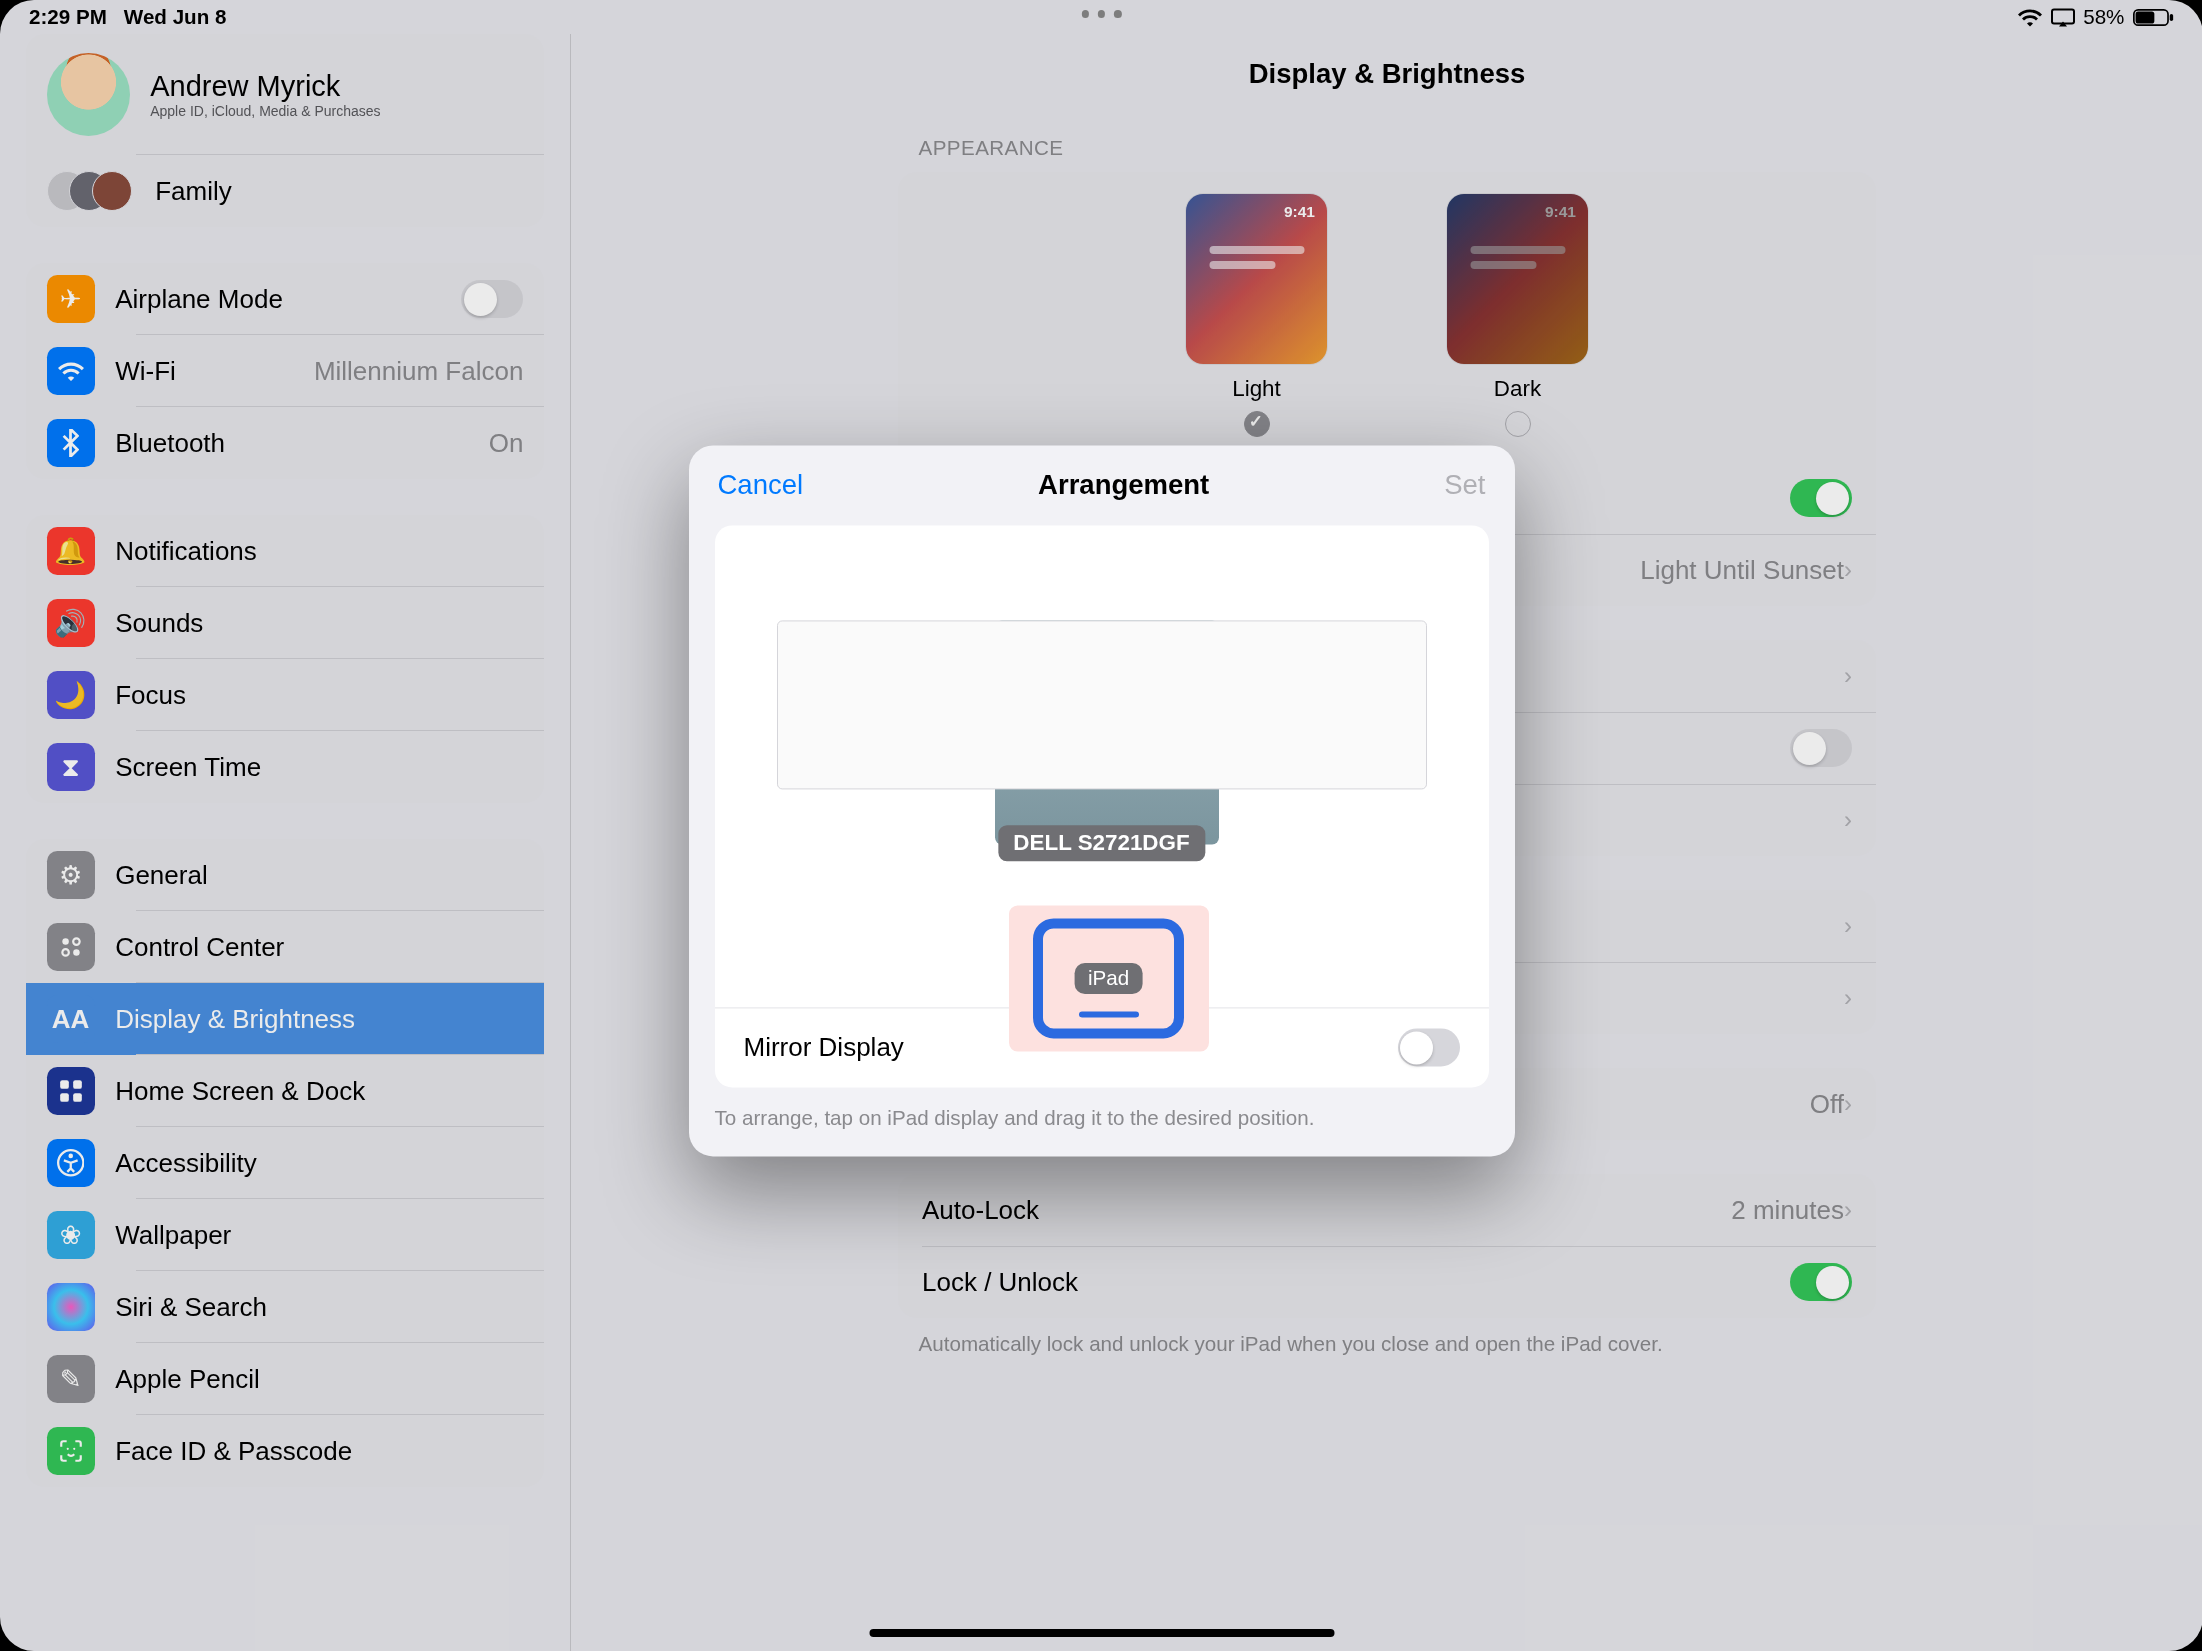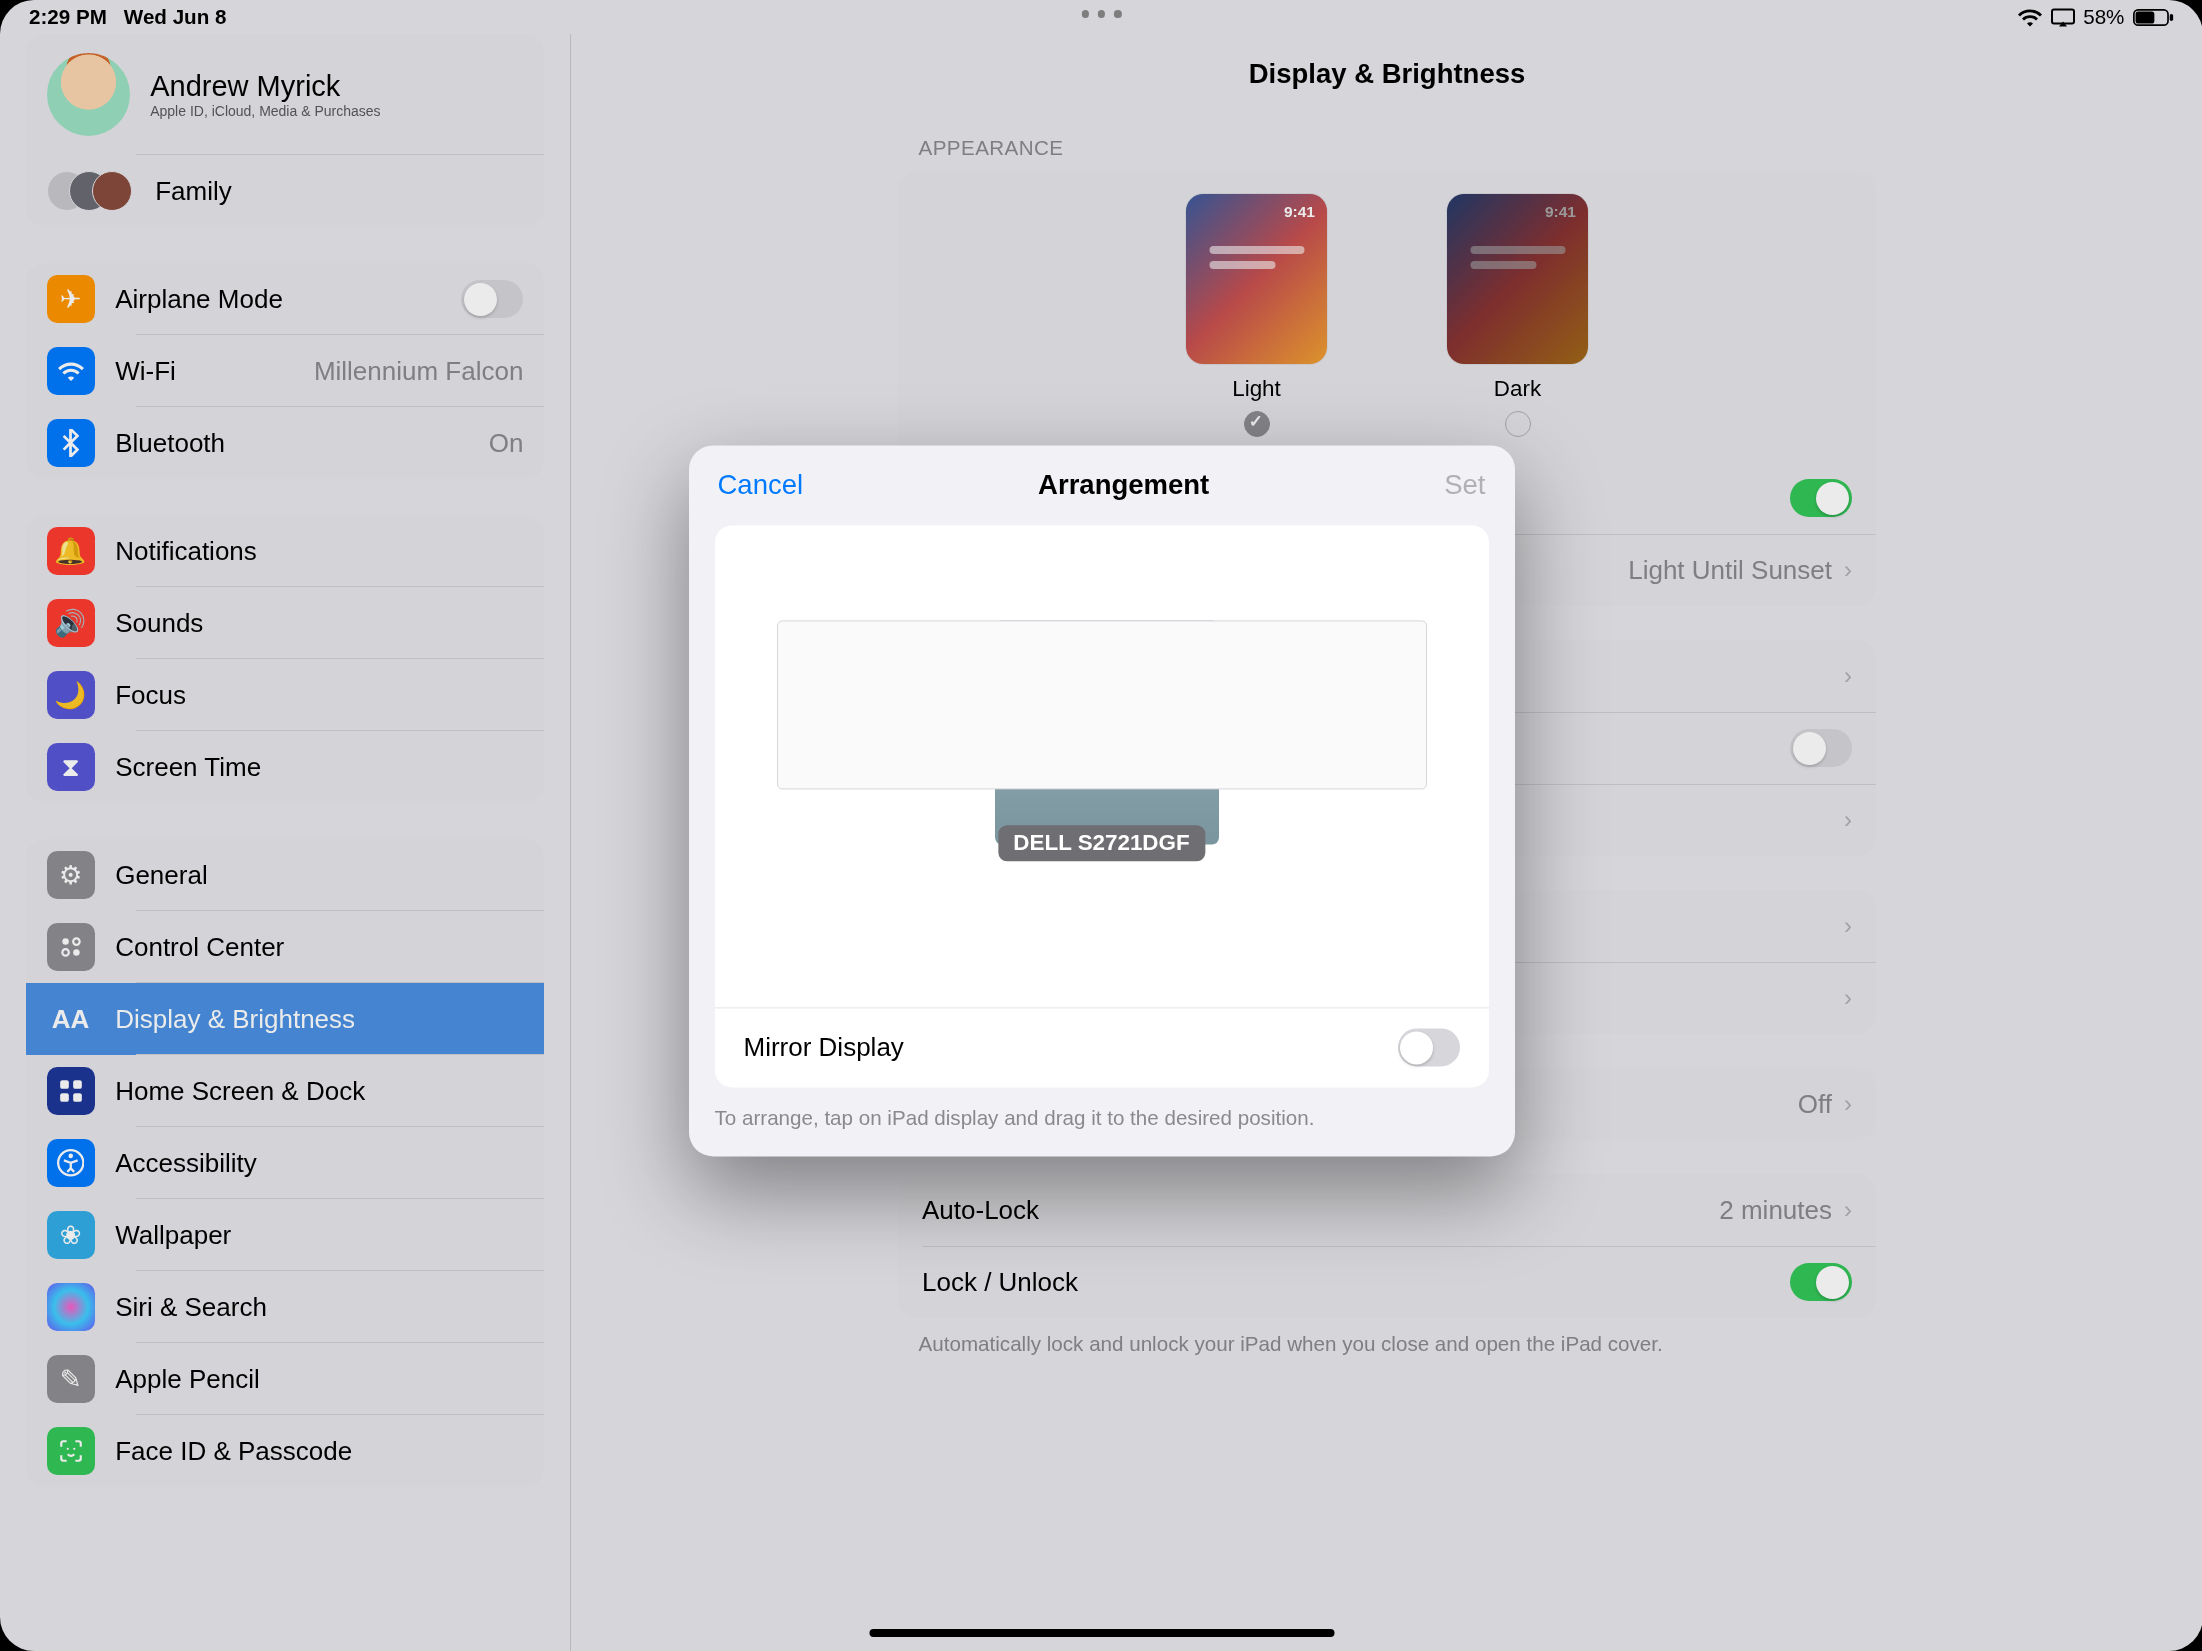--- a/index.html
+++ b/index.html
@@ -178,21 +178,21 @@
 }
 .card .crow {
   display: flex; align-items: center; justify-content: space-between;
   min-height: 72px; padding: 0 24px;
   position: relative;
 }
 .card .crow + .crow::before {
   content:""; position:absolute; left:24px; right:0; top:0; height:0.9px; background:#cfcfd4;
 }
 .crow-label { font-size: 26px; color:#000; }
-.crow-value { font-size: 26px; color:#8a8a8e; display:flex; align-items:center; gap:12px;}
+.crow-value { font-size: 26px; color:#8a8a8e; display:flex; align-items:center; }
 .chevron { color:#b0b0b5; font-size: 24px; }
 
 .appearance-block {
   padding: 22.4px 0 22.4px 0;
   display: flex; justify-content: center; gap: 120px;
 }
 .appearance-opt { text-align: center; }
 .appearance-preview {
   width: 141px; height: 170px; border-radius: 17px;
   background: linear-gradient(135deg,#3a5ba0,#c85050,#f0a030);
@@ -574,20 +574,26 @@
     <div class="modal-header">
       <div class="modal-cancel">Cancel</div>
       <div class="modal-title">Arrangement</div>
       <div class="modal-set">Set</div>
     </div>
     <div class="modal-body">
       <div class="arrangement-area">
         <div class="ext-display-recessed"></div>
         <div class="ext-display"></div>
         <div class="ext-label">DELL S2721DGF</div>
+        <div class="ipad-box">
+          <div class="ipad-outline">
+              <div class="home-ind"></div>
+            </div>
+          <div class="ipad-pill">iPad</div>
+        </div>
       </div>
       <div class="mirror-row">
         <div class="rlabel">Mirror Display</div>
         <div class="toggle">
             <div class="knob"></div>
           </div>
       </div>
     </div>
     <div class="modal-caption">To arrange, tap on iPad display and drag it to the desired position.</div>
   </div>

